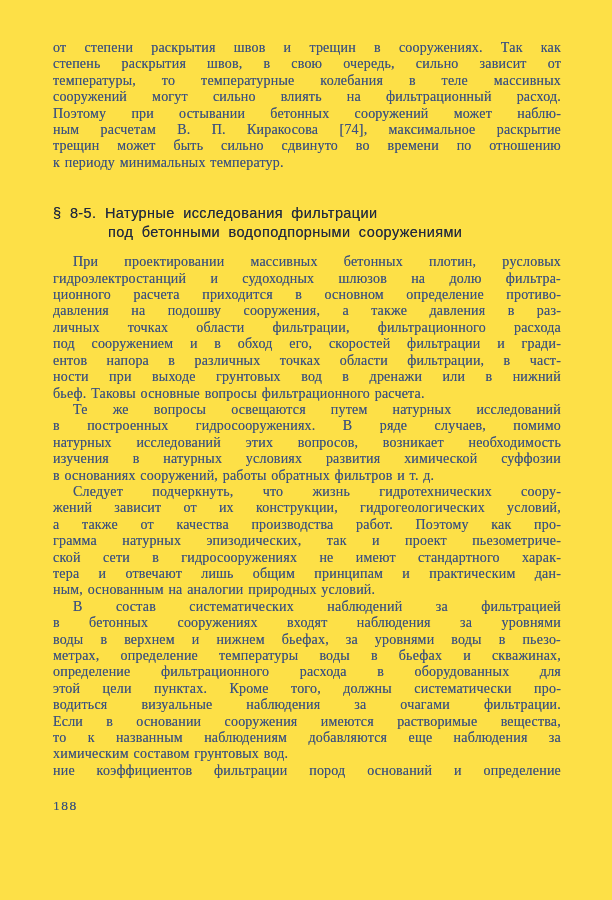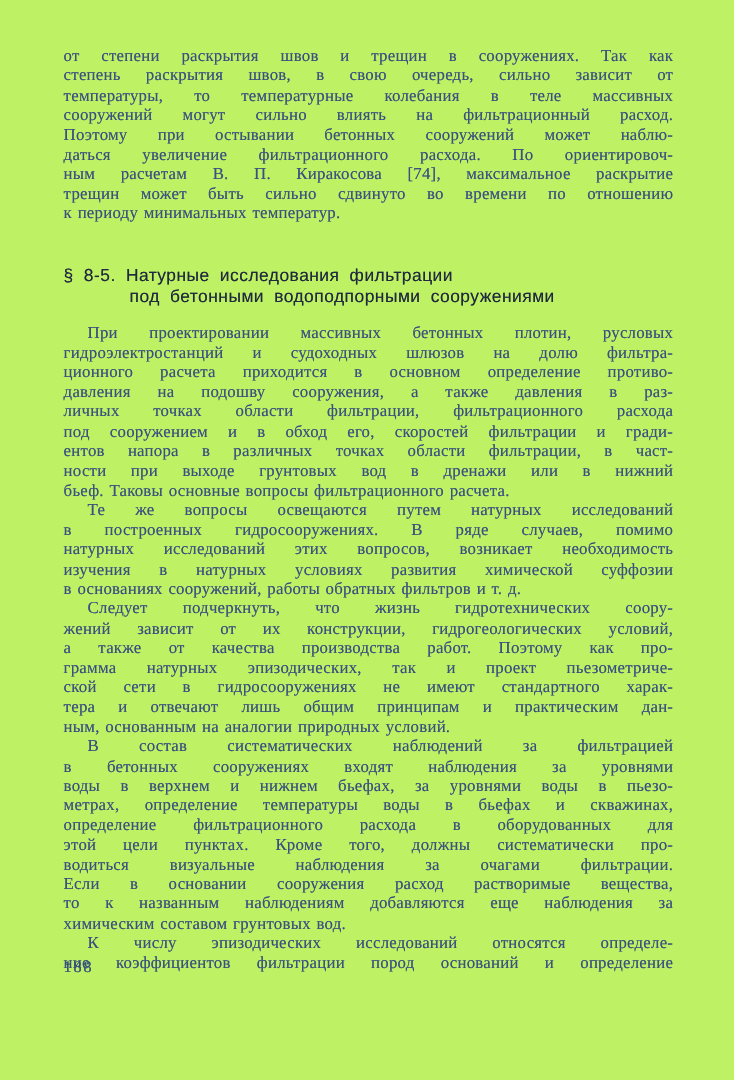--- a/index.html
+++ b/index.html
@@ -4,21 +4,21 @@
 <style>
   html, body {
     margin: 0;
     padding: 0;
     background: #ffffff;
   }
   .page {
     position: relative;
     width: 612px;
     height: 900px;
-    background: #bef264;
+    background: #fde047;
     overflow: hidden;
   }
   .column {
     position: absolute;
     left: 53px;
     top: 40px;
     width: 508px;
   }
   .para { margin: 0; padding: 0; }
   .line {
@@ -63,21 +63,20 @@
 
 <div class="page">
   <div class="column">
 
     <div class="para">
       <div class="line j">от степени раскрытия швов и трещин в сооружениях. Так как</div>
       <div class="line j">степень раскрытия швов, в свою очередь, сильно зависит от</div>
       <div class="line j">температуры, то температурные колебания в теле массивных</div>
       <div class="line j">сооружений могут сильно влиять на фильтрационный расход.</div>
       <div class="line j">Поэтому при остывании бетонных сооружений может наблю-</div>
-      <div class="line j">даться увеличение фильтрационного расхода. По ориентировоч-</div>
       <div class="line j">ным расчетам В. П. Киракосова [74], максимальное раскрытие</div>
       <div class="line j">трещин может быть сильно сдвинуто во времени по отношению</div>
       <div class="line last">к периоду минимальных температур.</div>
     </div>
 
     <h2 class="heading">
       <div class="h-line1">§ 8-5. Натурные исследования фильтрации</div>
       <div class="h-line2">под бетонными водоподпорными сооружениями</div>
     </h2>
 
@@ -112,26 +111,25 @@
     </div>
 
     <div class="para">
       <div class="line j ind">В состав систематических наблюдений за фильтрацией</div>
       <div class="line j">в бетонных сооружениях входят наблюдения за уровнями</div>
       <div class="line j">воды в верхнем и нижнем бьефах, за уровнями воды в пьезо-</div>
       <div class="line j">метрах, определение температуры воды в бьефах и скважинах,</div>
       <div class="line j">определение фильтрационного расхода в оборудованных для</div>
       <div class="line j">этой цели пунктах. Кроме того, должны систематически про-</div>
       <div class="line j">водиться визуальные наблюдения за очагами фильтрации.</div>
-      <div class="line j">Если в основании сооружения расход растворимые вещества,</div>
+      <div class="line j">Если в основании сооружения имеются растворимые вещества,</div>
       <div class="line j">то к названным наблюдениям добавляются еще наблюдения за</div>
       <div class="line last">химическим составом грунтовых вод.</div>
     </div>
 
     <div class="para">
-      <div class="line j ind">К числу эпизодических исследований относятся определе-</div>
       <div class="line j">ние коэффициентов фильтрации пород оснований и определение</div>
     </div>
 
   </div>
 
   <div class="page-number">188</div>
 </div>
 
 </body></html>

